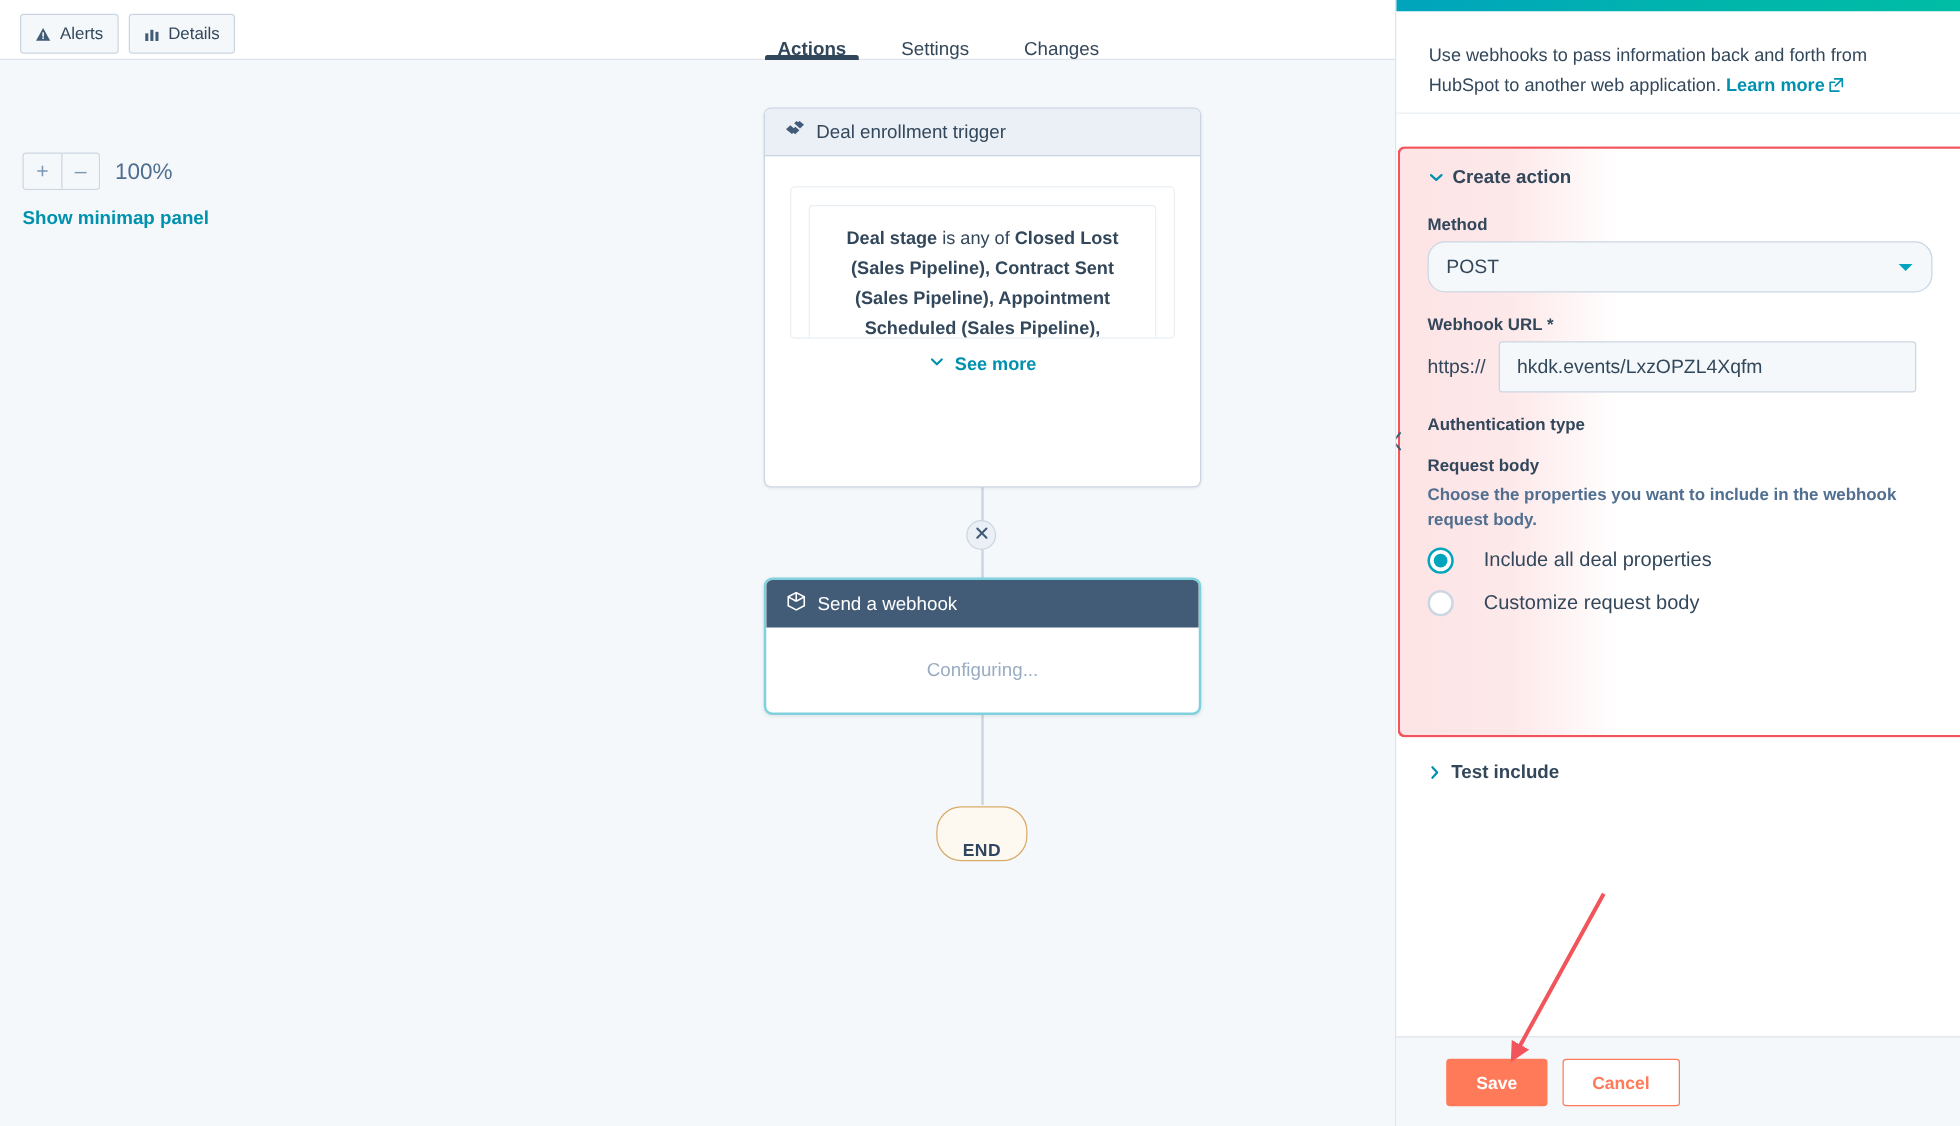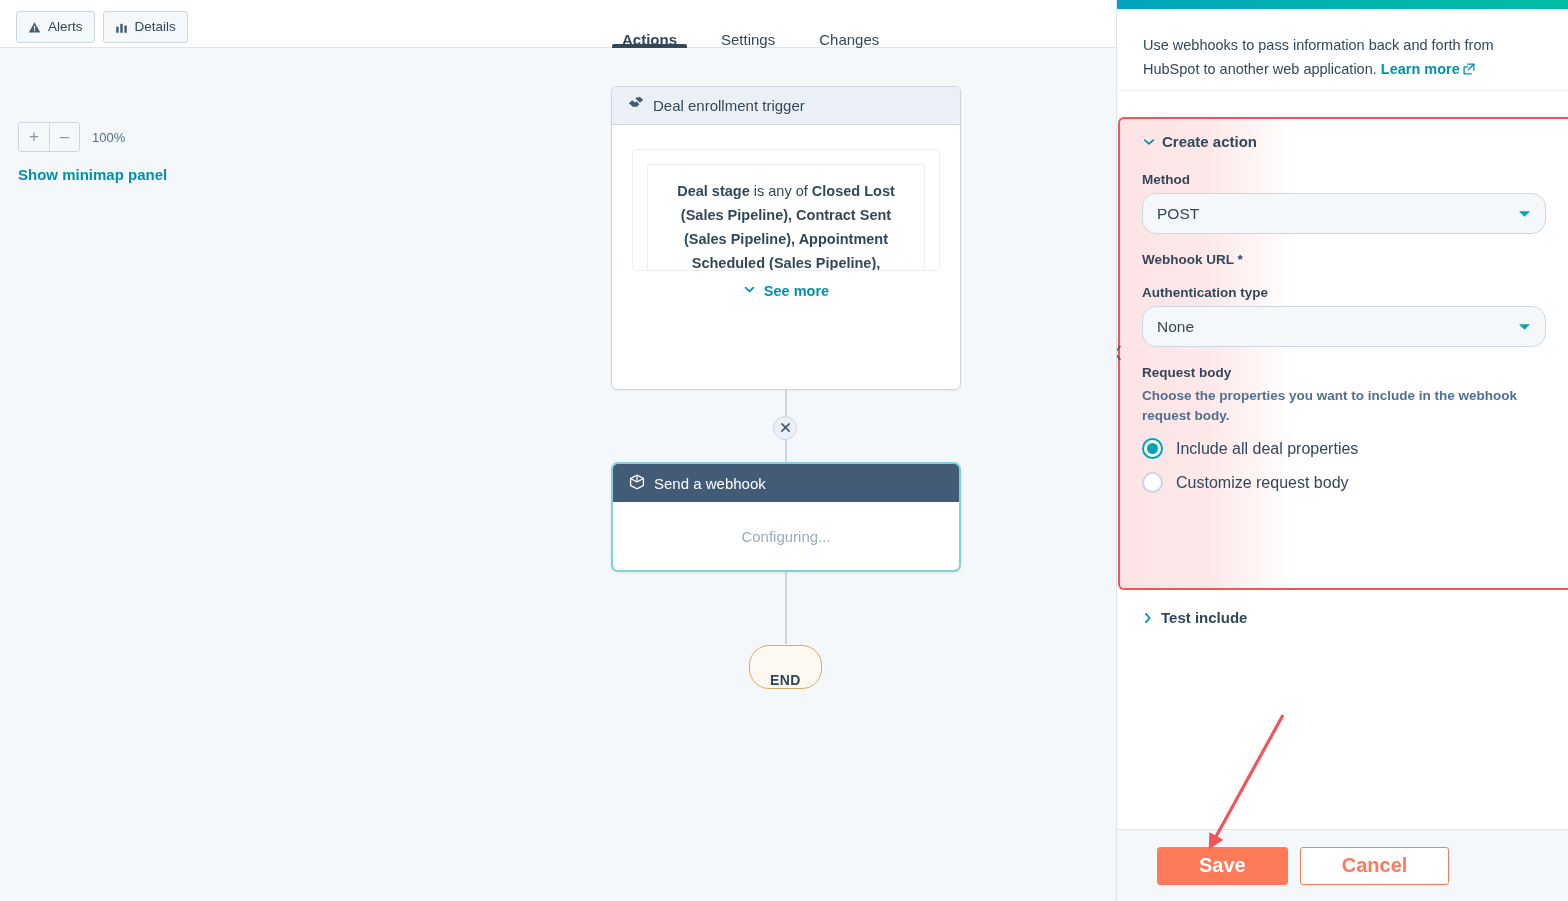--- a/index.html
+++ b/index.html
@@ -108,21 +108,21 @@
     background: #f5f8fa;
     border: none;
     color: #7c98b6;
     font-size: 17px;
     line-height: 26px;
     cursor: pointer;
     padding: 0;
     font-family: "Liberation Sans", sans-serif;
   }
   .zoom-btn + .zoom-btn { border-left: 1px solid #cbd6e2; }
-  .zoom-pct { font-size: 13px; color: #516f90; }
+  .zoom-pct { font-size: 18px; color: #516f90; }
   .minimap-link {
     margin-top: 14px;
     font-size: 15px;
     font-weight: bold;
     color: #0091ae;
     cursor: pointer;
   }
 
   .connector {
     position: absolute;
@@ -376,21 +376,21 @@
     padding: 0 14px;
     font-size: 15.5px;
     color: #33475b;
     font-family: "Liberation Sans", sans-serif;
     outline: none;
   }
 
   .radio-row {
     display: flex;
     align-items: center;
-    gap: 13px;
+    gap: 24px;
     margin-bottom: 13px;
     cursor: pointer;
   }
   .radio {
     width: 21px; height: 21px;
     border-radius: 50%;
     border: 2px solid #cbd6e2;
     background: #fff;
     display: flex;
     align-items: center;
@@ -421,23 +421,23 @@
     width: 452px; height: 72px;
     background: #f5f8fa;
     border-top: 1px solid #dfe3eb;
     display: flex;
     align-items: center;
     gap: 12px;
     padding-left: 40px;
   }
   .btn {
     height: 38px;
-    padding: 0 41px;
+    padding: 0 23px;
     border-radius: 3px;
-    font-size: 20px;
+    font-size: 14px;
     font-weight: bold;
     cursor: pointer;
     display: inline-flex;
     align-items: center;
     justify-content: center;
     font-family: "Liberation Sans", sans-serif;
   }
   .btn-primary {
     background: #ff7a59;
     border: 1px solid #ff7a59;
@@ -608,32 +608,28 @@
             <span class="caret">
               <svg width="13" height="9" viewBox="0 0 14 9">
                   <path d="M1 1.5 7 7.5 13 1.5z" fill="#00a4bd"></path>
                 </svg>
             </span>
           </div>
         </div>
 
         <div class="field">
           <div class="field-label">Webhook URL *</div>
+          <div class="url-row">
+            <span class="url-prefix">https://</span>
+            <input class="url-input" type="text" value="hkdk.events/LxzOPZL4Xqfm" style="">
+          </div>
         </div>
 
         <div class="field">
           <div class="field-label">Authentication type</div>
-          <div class="select">
-            <span>None</span>
-            <span class="caret">
-              <svg width="13" height="9" viewBox="0 0 14 9">
-                  <path d="M1 1.5 7 7.5 13 1.5z" fill="#00a4bd"></path>
-                </svg>
-            </span>
-          </div>
         </div>
 
         <div class="field">
           <div class="field-label">Request body</div>
           <div class="field-help">Choose the properties you want to include in the webhook request body.</div>
 
           <div class="radio-row">
             <span class="radio checked"></span>
             <span class="radio-label">Include all deal properties</span>
           </div>

